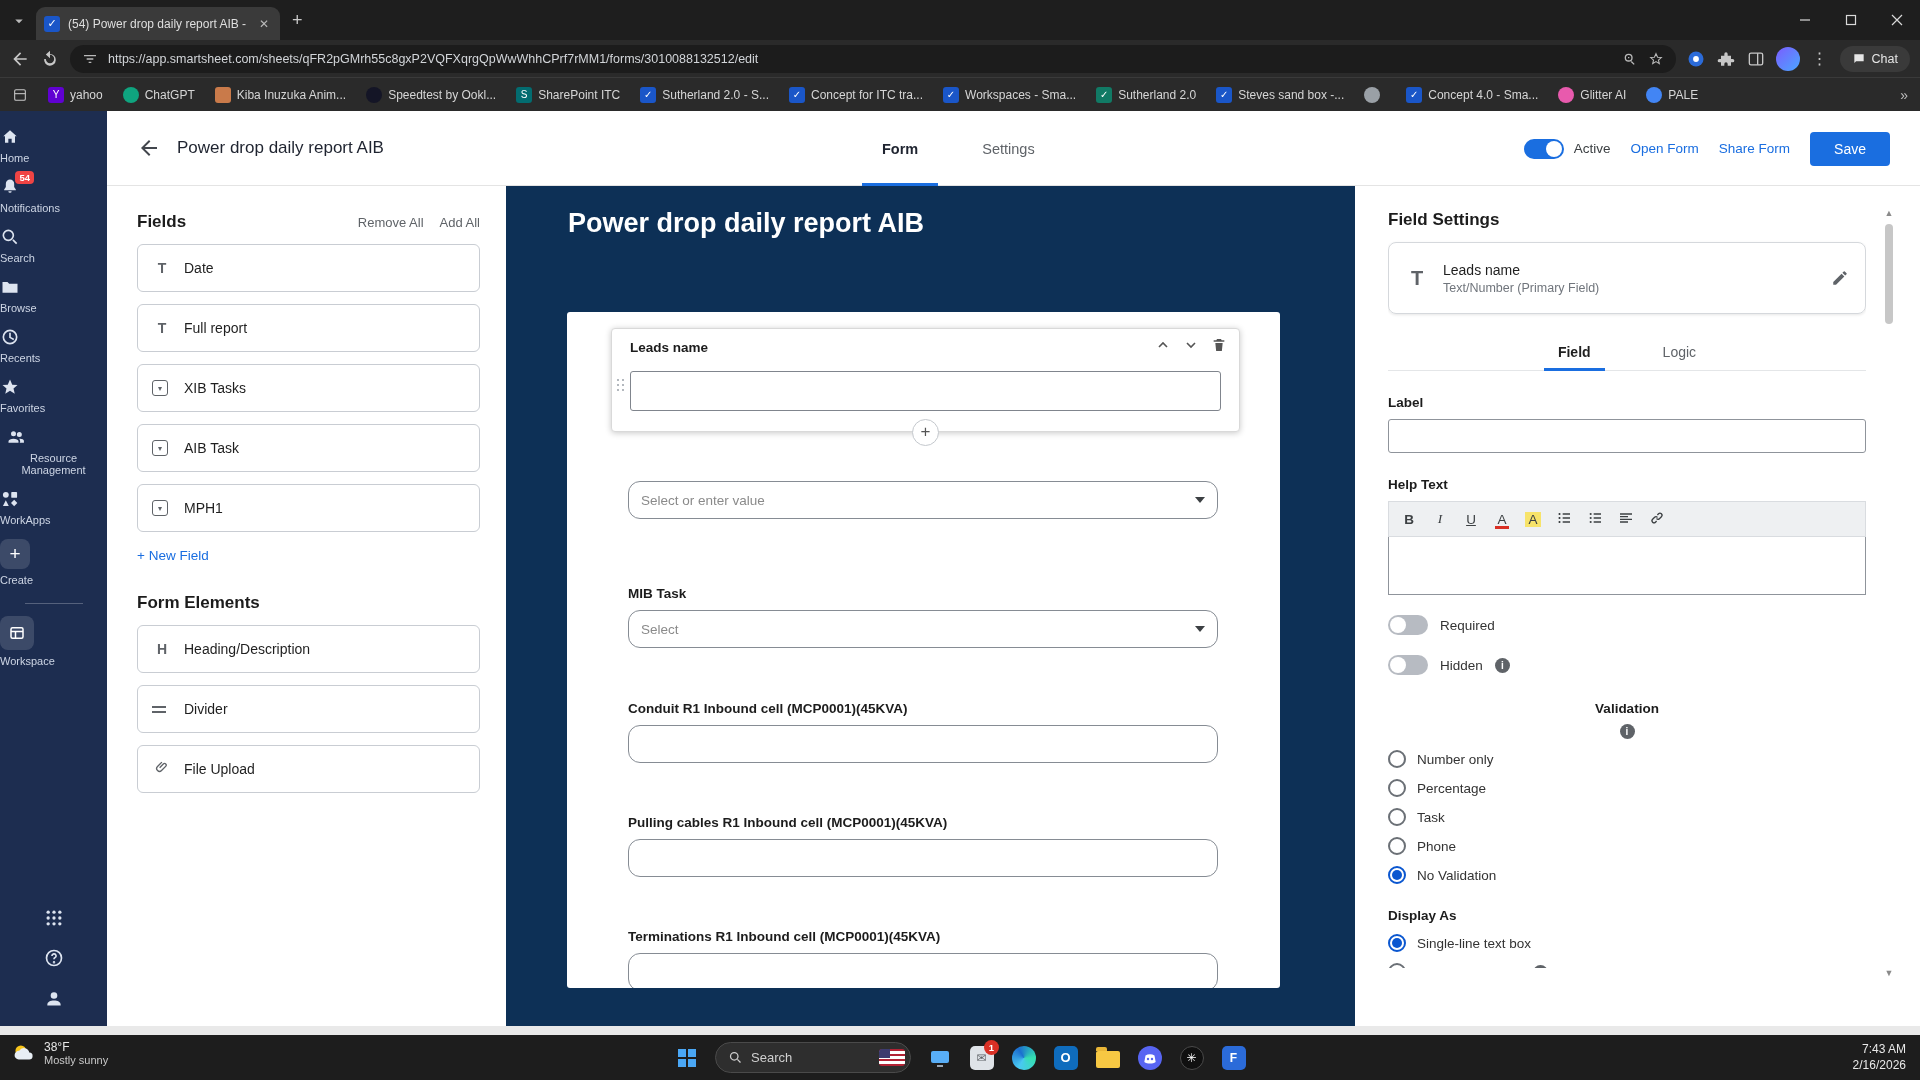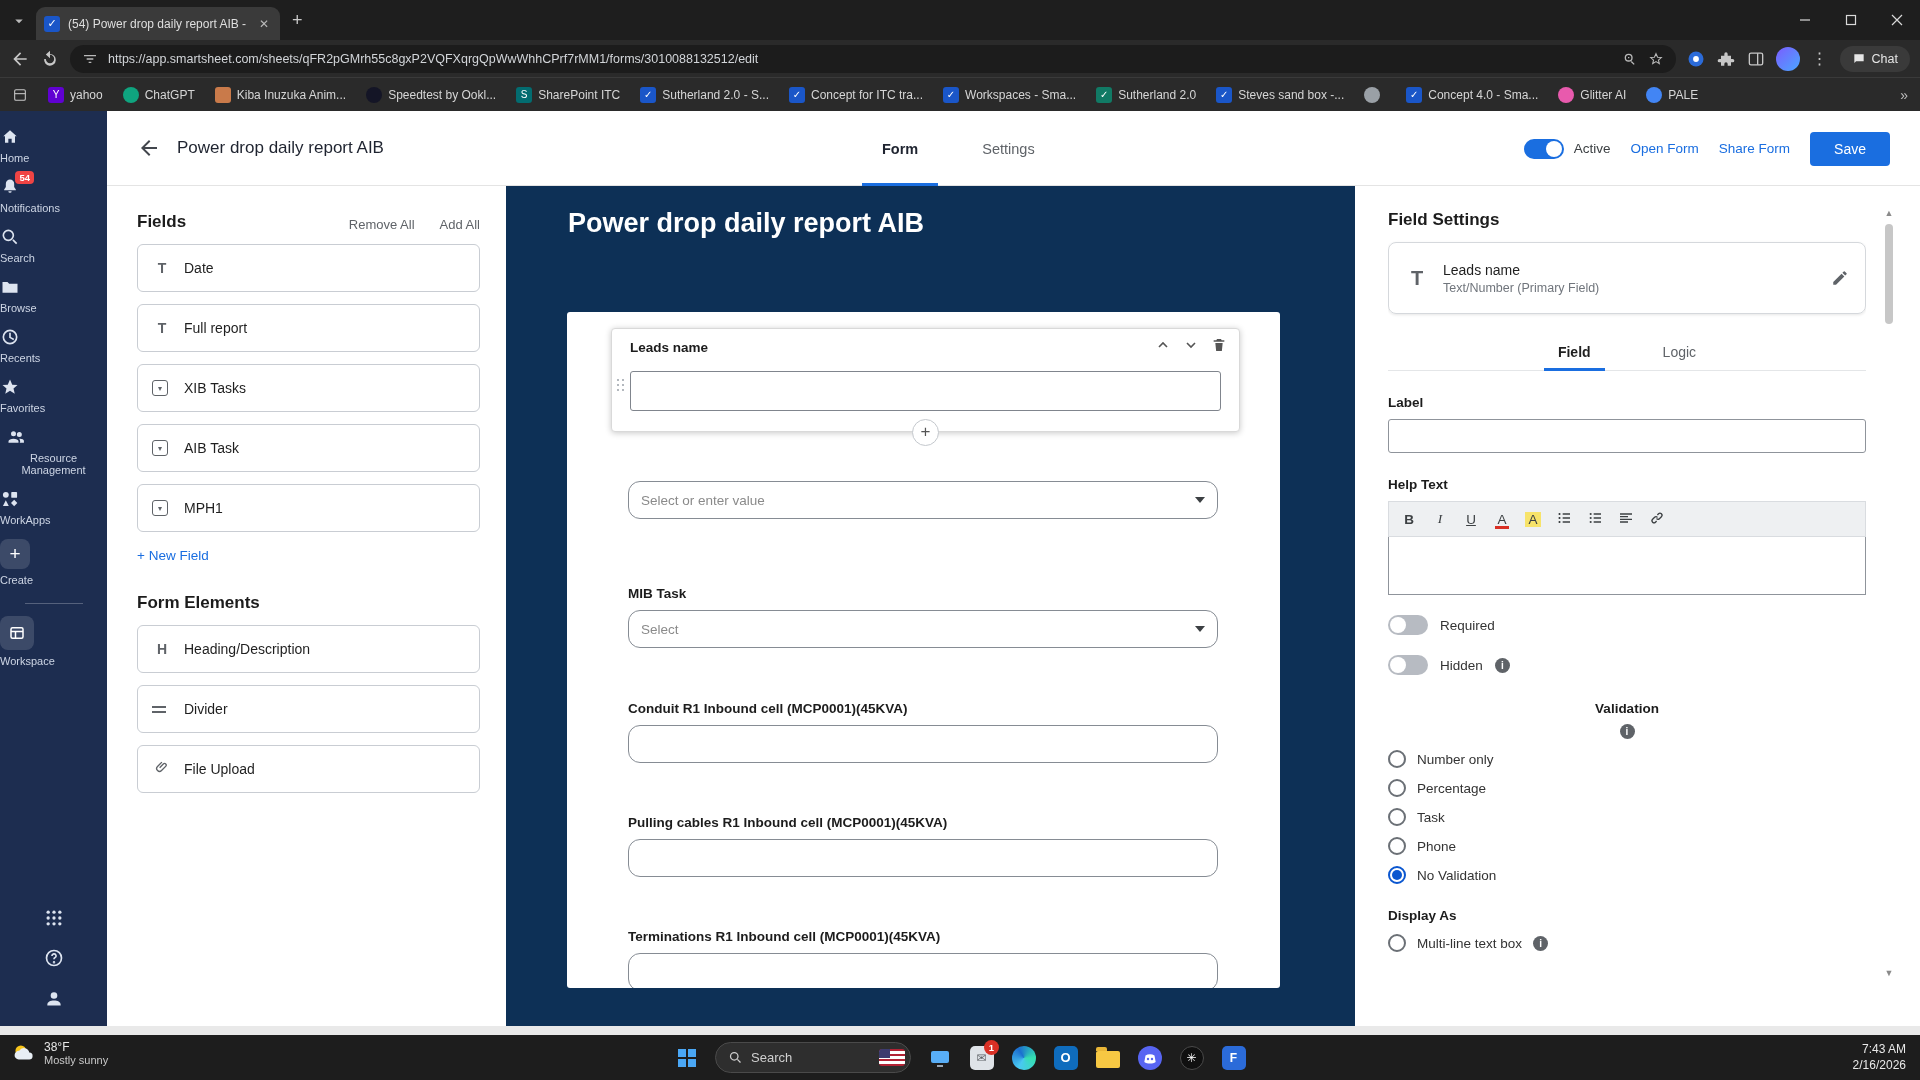--- a/index.html
+++ b/index.html
@@ -67,21 +67,21 @@
   .toggle { width:40px; height:20px; border-radius:10px; background:#b7bbc2; position:relative; flex:none; }
   .toggle::after { content:""; position:absolute; top:2px; left:2px; width:16px; height:16px; border-radius:50%; background:#fff; }
   .toggle.on { background:#1a6ee0; }
   .toggle.on::after { left:auto; right:2px; }
   .tog-label { font-size:13.5px; color:#3c4043; margin-left:-10px; }
   .hlink { font-size:13.5px; color:#1a6ee0; }
   .savebtn { background:#1a6ee0; color:#fff; font-size:14px; border:none; border-radius:4px; padding:9px 24px; }
   
   .fieldspanel { position:absolute; left:107px; top:186px; width:399px; height:840px; background:#fff;
                  padding:26px 26px 0 30px; overflow:hidden; }
-  .fp-head { display:flex; align-items:flex-end;gap:9px; }
+  .fp-head { display:flex; align-items:center; }
   .fp-title { font-size:17px; font-weight:bold; color:#1c1c1c; flex:1; }
   .fp-link { font-size:13px; color:#5f6368; margin-left:16px; }
   .f-row { height:48px; border:1px solid #c9cdd3; border-radius:6px; margin-top:12px; display:flex;
            align-items:center; padding:0 14px; gap:12px; font-size:14px; color:#1f1f1f; background:#fff; }
   .f-row:first-of-type { margin-top:18px; }
   .f-ic { width:20px; color:#5f6368; font-weight:bold; font-size:14px; text-align:center; flex:none; }
   .dd-ic { width:16px; height:16px; border:1.6px solid #5f6368; border-radius:3px; display:flex;
            align-items:center; justify-content:center; font-size:8px; color:#5f6368; font-weight:normal; }
   .div-ic { width:14px; display:flex; flex-direction:column; gap:3px; }
   .div-ic i { height:2px; background:#5f6368; display:block; }
@@ -643,20 +643,24 @@
       <div class="radio-row">
         <span class="radio"></span>
         <span>Phone</span>
       </div>
       <div class="radio-row">
         <span class="radio sel"></span>
         <span>No Validation</span>
       </div>
       <div class="sp-h" style="margin-top:24px;">Display As</div>
       <div class="radio-row">
+        <span class="radio sel"></span>
+        <span>Single-line text box</span>
+      </div>
+      <div class="radio-row">
         <span class="radio"></span>
         <span>Multi-line text box</span>
         <span class="info">i</span>
       </div>
     </div>
     <div class="sp-scroll">
       <span>▲</span>
       <span class="sp-thumb"></span>
       <span class="dn">▼</span>
     </div>

